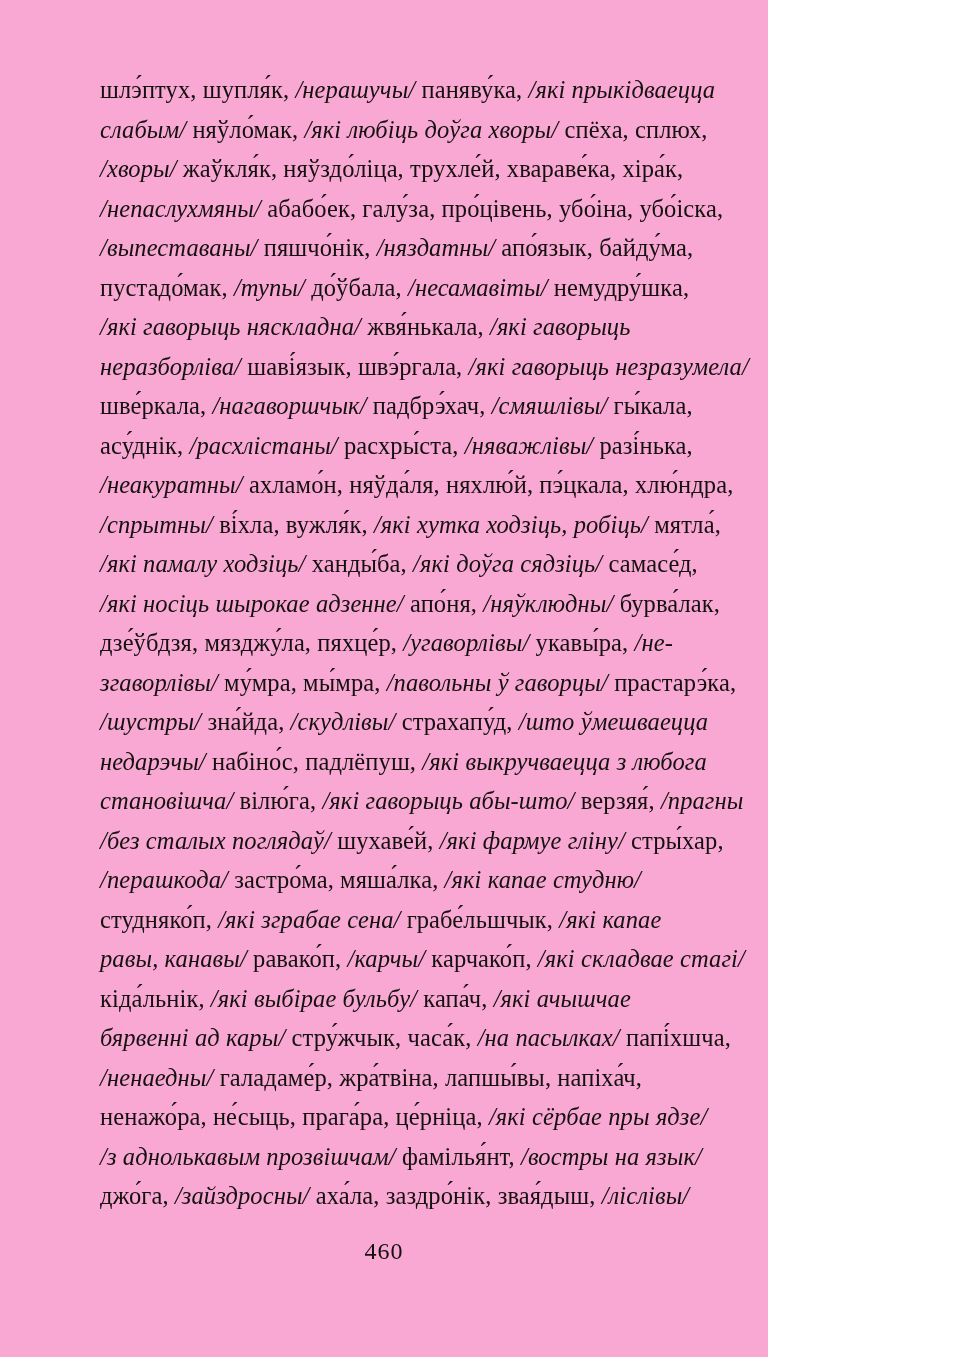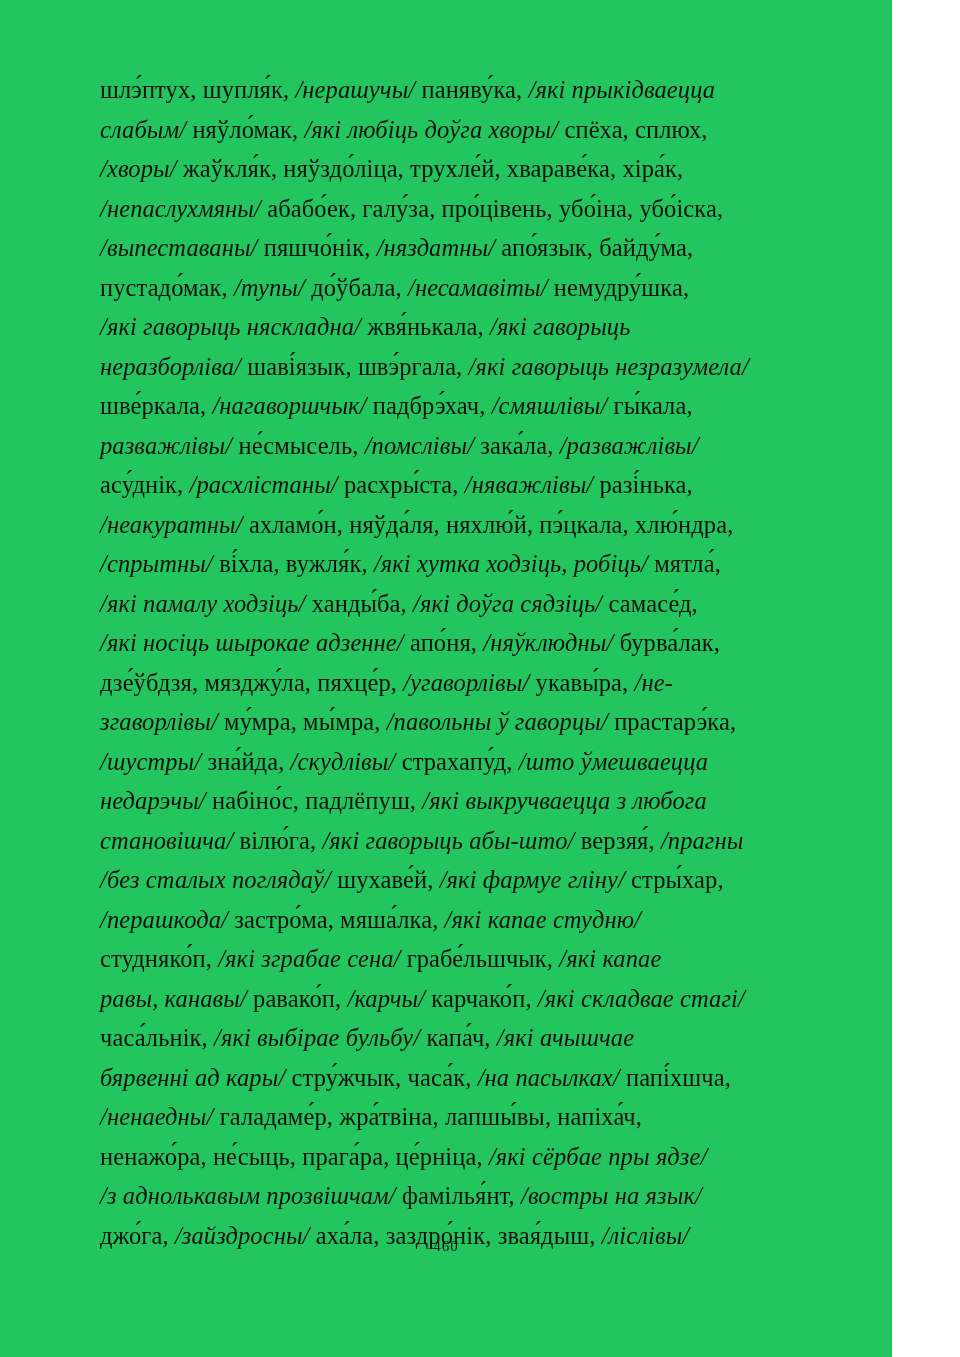--- a/index.html
+++ b/index.html
@@ -9,23 +9,23 @@
   }
   body {
     width: 960px;
     height: 1357px;
     overflow: hidden;
     font-family: "Liberation Serif", serif;
     color: #14110f;
   }
   .page {
     position: relative;
-    width: 892px;
+    width: 768px;
     height: 1357px;
-    background: #22c55e;
+    background: #f9a8d4;
   }
   .text-column {
     position: absolute;
     left: 100px;
     top: 70px;
     width: 760px;
   }
   .line {
     font-size: 24.5px;
     line-height: 39.5px;
@@ -34,54 +34,53 @@
   }
   .it {
     font-style: italic;
   }
   .page-number {
     position: absolute;
     left: 0;
     right: 0;
     top: 1238px;
     text-align: center;
-    font-size: 15px;
+    font-size: 24px;
     letter-spacing: 1px;
   }
 </style>
 </head>
 <body>
 
 <div class="page">
   <div class="text-column" id="text-column">
       <div class="line"><span>шлэ́птух, шупля́к, </span><span class="it">/нерашучы/ </span><span>паняву́ка, </span><span class="it">/які прыкідваецца</span></div>
       <div class="line"><span class="it">слабым/ </span><span>няўло́мак, </span><span class="it">/які  любіць доўга хворы/ </span><span>спёха, сплюх,</span></div>
       <div class="line"><span class="it">/хворы/ </span><span>жаўкля́к, няўздо́ліца, трухле́й, хвараве́ка, хіра́к,</span></div>
       <div class="line"><span class="it">/непаслухмяны/ </span><span>абабо́ек, галу́за, про́цівень, убо́іна, убо́іска,</span></div>
       <div class="line"><span class="it">/выпеставаны/ </span><span>пяшчо́нік, </span><span class="it">/няздатны/ </span><span>апо́язык, байду́ма,</span></div>
       <div class="line"><span>пустадо́мак, </span><span class="it">/тупы/ </span><span>до́ўбала, </span><span class="it">/несамавіты/ </span><span>  немудру́шка,</span></div>
       <div class="line"><span class="it">/які  гаворыць  няскладна/ </span><span>жвя́нькала, </span><span class="it">/які  гаворыць</span></div>
       <div class="line"><span class="it">неразборліва/ </span><span>шаві́язык, швэ́ргала, </span><span class="it">/які гаворыць незразумела/</span></div>
       <div class="line"><span>шве́ркала, </span><span class="it">/нагаворшчык/ </span><span>падбрэ́хач, </span><span class="it">/смяшлівы/ </span><span>гы́кала,</span></div>
-      <div class="line"><span class="it">разважлівы/ </span><span>не́смысель, </span><span class="it">/помслівы/ </span><span>зака́ла, </span><span class="it">/разважлівы/</span></div>
       <div class="line"><span>асу́днік, </span><span class="it">  /расхлістаны/ </span><span>расхры́ста, </span><span class="it">/няважлівы/ </span><span>разі́нька,</span></div>
       <div class="line"><span class="it">/неакуратны/ </span><span>ахламо́н, няўда́ля, няхлю́й, пэ́цкала, хлю́ндра,</span></div>
       <div class="line"><span class="it">/спрытны/ </span><span>ві́хла, вужля́к, </span><span class="it">/які хутка ходзіць, робіць/ </span><span>мятла́,</span></div>
       <div class="line"><span class="it">/які памалу ходзіць/ </span><span>ханды́ба, </span><span class="it">/які  доўга  сядзіць/ </span><span>самасе́д,</span></div>
       <div class="line"><span class="it">/які  носіць шырокае адзенне/ </span><span>апо́ня, </span><span class="it">/няўклюдны/ </span><span>бурва́лак,</span></div>
       <div class="line"><span>дзе́ўбдзя,    мязджу́ла,  пяхце́р,  </span><span class="it">/угаворлівы/ </span><span> укавы́ра, </span><span class="it">/не-</span></div>
       <div class="line"><span class="it">згаворлівы/ </span><span>му́мра, мы́мра, </span><span class="it">/павольны ў гаворцы/ </span><span>прастарэ́ка,</span></div>
       <div class="line"><span class="it">/шустры/ </span><span>зна́йда, </span><span class="it">/скудлівы/ </span><span>страхапу́д, </span><span class="it">/што ўмешваецца</span></div>
       <div class="line"><span class="it">недарэчы/ </span><span>набіно́с, падлёпуш, </span><span class="it">/які выкручваецца з любога</span></div>
       <div class="line"><span class="it">становішча/ </span><span>вілю́га, </span><span class="it">/які гаворыць абы-што/ </span><span>верзяя́, </span><span class="it">/прагны</span></div>
       <div class="line"><span class="it">/без сталых поглядаў/ </span><span>шухаве́й, </span><span class="it">/які фармуе гліну/ </span><span>стры́хар,</span></div>
       <div class="line"><span class="it">/перашкода/ </span><span>застро́ма,  мяша́лка,  </span><span class="it">/які  капае  студню/</span></div>
       <div class="line"><span>студняко́п, </span><span class="it">/які  зграбае  сена/ </span><span>грабе́льшчык, </span><span class="it">/які капае</span></div>
       <div class="line"><span class="it">равы, канавы/ </span><span>равако́п, </span><span class="it">/карчы/ </span><span>карчако́п, </span><span class="it">/які складвае стагі/</span></div>
-      <div class="line"><span>часа́льнік, </span><span class="it">/які  выбірае  бульбу/ </span><span>капа́ч, </span><span class="it">/які  ачышчае</span></div>
+      <div class="line"><span>кіда́льнік, </span><span class="it">/які  выбірае  бульбу/ </span><span>капа́ч, </span><span class="it">/які  ачышчае</span></div>
       <div class="line"><span class="it">бярвенні ад кары/ </span><span>стру́жчык, часа́к, </span><span class="it">/на пасылках/ </span><span>папі́хшча,</span></div>
       <div class="line"><span class="it">/ненаедны/ </span><span>  галадаме́р,  жра́твіна,  лапшы́вы,  напіха́ч,</span></div>
       <div class="line"><span>ненажо́ра, не́сыць, прага́ра, це́рніца, </span><span class="it">/які сёрбае пры ядзе/</span></div>
       <div class="line"><span class="it">/з аднолькавым прозвішчам/ </span><span>фамілья́нт, </span><span class="it">/востры на язык/</span></div>
       <div class="line"><span>джо́га, </span><span class="it">/зайздросны/ </span><span>аха́ла, заздро́нік, звая́дыш, </span><span class="it">/ліслівы/</span></div>
     </div>
   <div class="page-number">460</div>
 </div>
 
 </body></html>

